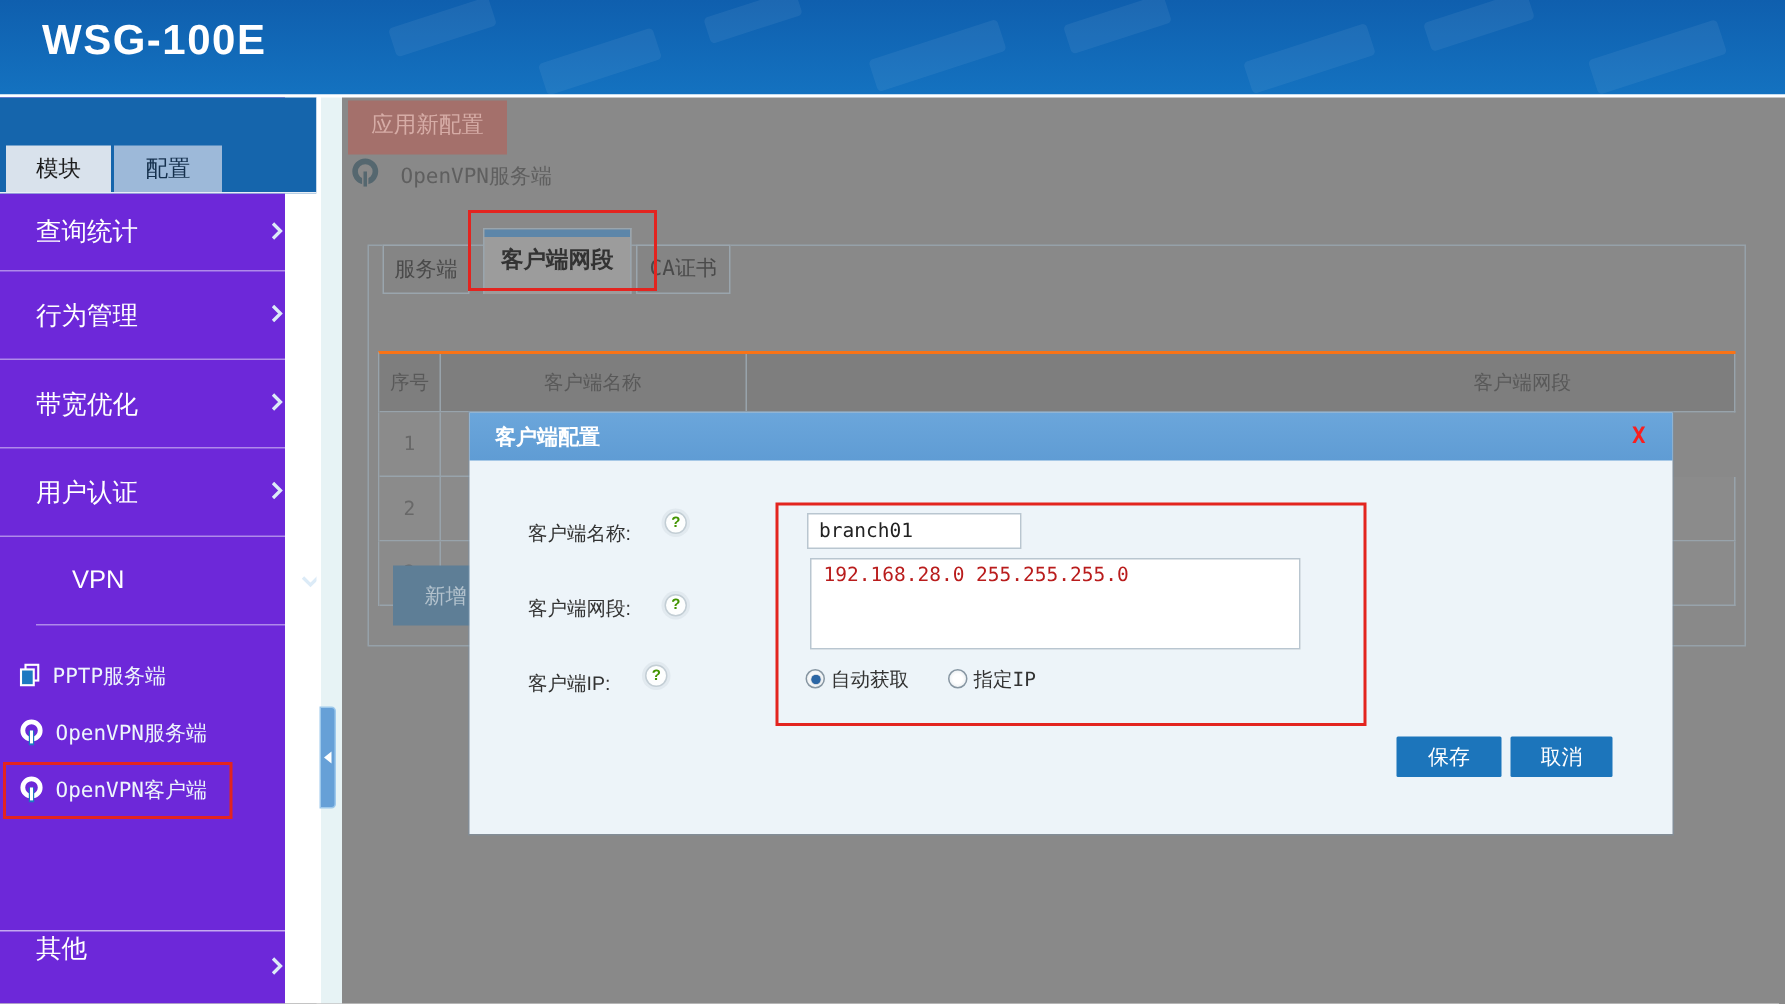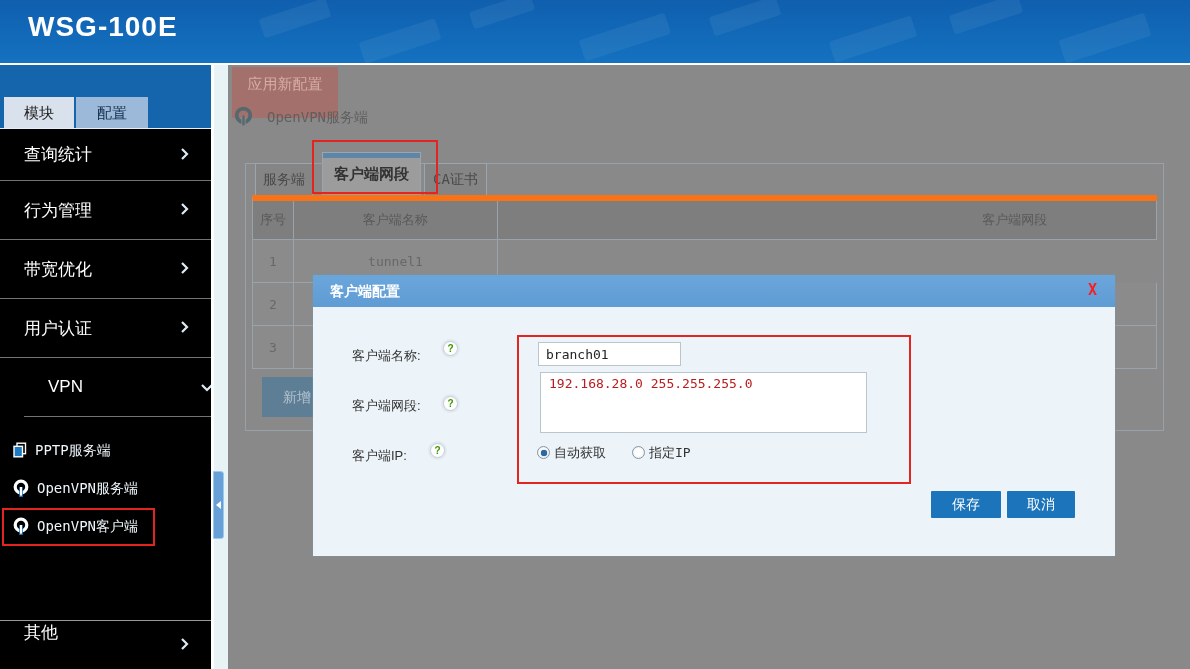--- a/index.html
+++ b/index.html
@@ -9,21 +9,21 @@
   .abs { position:absolute; }
 
   
   .header { left:0; top:0; width:1190px; height:63px; background:linear-gradient(#0f5fae,#1472c0); overflow:hidden; }
   .logo { left:28px; top:11px; font-size:28px; font-weight:bold; color:#fff; letter-spacing:1px; }
   .key { position:absolute; background:rgba(255,255,255,0.06); border-radius:3px; transform:rotate(-18deg); }
 
   .header-underline { left:0; top:63px; width:1190px; height:2px; background:#fff; }
 
   
-  .sidebar { left:0; top:65px; width:211px; height:604px; background:#000000; }
+  .sidebar { left:0; top:65px; width:190px; height:604px; background:#6d28d9; }
   .sidebar-top { left:0; top:0; width:211px; height:64px; background:#1565ac; }
   .side-tab { top:32px; height:31px; font-size:15px; text-align:center; line-height:31px; cursor:pointer; }
   .side-tab.active { left:4px; width:70px; background:#d9e2ec; color:#1d1d1d; }
   .side-tab.inactive { left:76px; width:72px; background:#9db9d9; color:#15304d; }
   .side-tab-line { left:0; top:63px; width:211px; height:1px; background:#e8eef5; }
 
   .menu { left:0; top:64px; width:211px; }
   .menu-item { position:relative; width:211px; border-bottom:1px solid rgba(255,255,255,0.45);
                display:flex; align-items:center; padding-left:24px; color:#fff; font-size:17px; cursor:pointer; }
   .menu-item .chev { position:absolute; right:22px; top:50%; transform:translateY(-50%); }
@@ -36,21 +36,21 @@
   .other-item .chev { position:absolute; right:22px; top:50%; transform:translateY(-50%); }
 
   .side-divider { left:211px; top:65px; width:3px; height:604px; background:#fff; }
   .gutter { left:214px; top:65px; width:14px; height:604px; background:#e7f3f5; }
   .collapse-handle { left:213px; top:471px; width:11px; height:68px; background:#66a0d7;
                      border:1px solid #9ec9ec; border-radius:0 3px 3px 0;
                      display:flex; align-items:center; justify-content:center; cursor:pointer; }
 
   
   .content { left:228px; top:65px; width:962px; height:604px; background:#898989; }
-  .apply-btn { left:232px; top:67px; width:106px; height:51px; background:#a4706b; color:#d6aca6;
+  .apply-btn { left:232px; top:67px; width:106px; height:36px; background:#a4706b; color:#d6aca6;
                font-size:15px; text-align:center; line-height:33px; cursor:pointer; }
   .page-title-row { left:233px; top:107px; height:22px; display:flex; align-items:center; }
   .page-title { margin-left:13px; color:#5f5f5f; font-size:14px;
                 font-family:"DejaVu Sans Mono","Liberation Mono",monospace; }
 
   .panel { left:245px; top:163px; width:919px; height:268px; border:1px solid #96a1a9; }
 
   .ctab { position:absolute; text-align:center; cursor:pointer; }
   .ctab.inactive { top:163px; height:33px; background:#858585; border:1px solid #9aa5ad; color:#4a4a4a;
                    font-size:14px; line-height:31px; }
@@ -63,21 +63,21 @@
   .table { left:252px; top:195px; width:905px; }
   .trow { display:flex; width:905px; border-left:1px solid #98a3ab; }
   .tcell { border-right:1px solid #98a3ab; border-bottom:1px solid #98a3ab;
            display:flex; align-items:center; justify-content:center; }
   .thead .tcell { background:#7e7e7e; color:#595959; font-size:13px; height:39px; }
   .tbody .tcell { background:#8b8b8b; color:#686868; font-size:13px; height:43px;
                   font-family:"DejaVu Sans Mono","Liberation Mono",monospace; }
   .trow .c1 { width:41px; }
   .trow .c2 { width:204px; }
   .trow .c3 { width:660px; padding-left:376px; }
-  .thead { border-top:6px solid #f97316; }
+  .thead { border-top:2px solid #f97316;margin-top:39px; }
   .add-btn { left:262px; top:377px; width:70px; height:40px; background:#5e7e96; color:#b3c2cd;
              font-size:14px; text-align:center; line-height:40px; cursor:pointer; }
 
   
   .red-box { border:2px solid #e3241f; background:transparent; z-index:30; pointer-events:none; }
   .red-box.sidebar-hl { left:2px; top:508px; width:153px; height:38px; }
   .red-box.tab-hl { left:312px; top:140px; width:126px; height:54px; }
   .red-box.modal-hl { left:517px; top:335px; width:394px; height:149px; z-index:60; }
 
   

